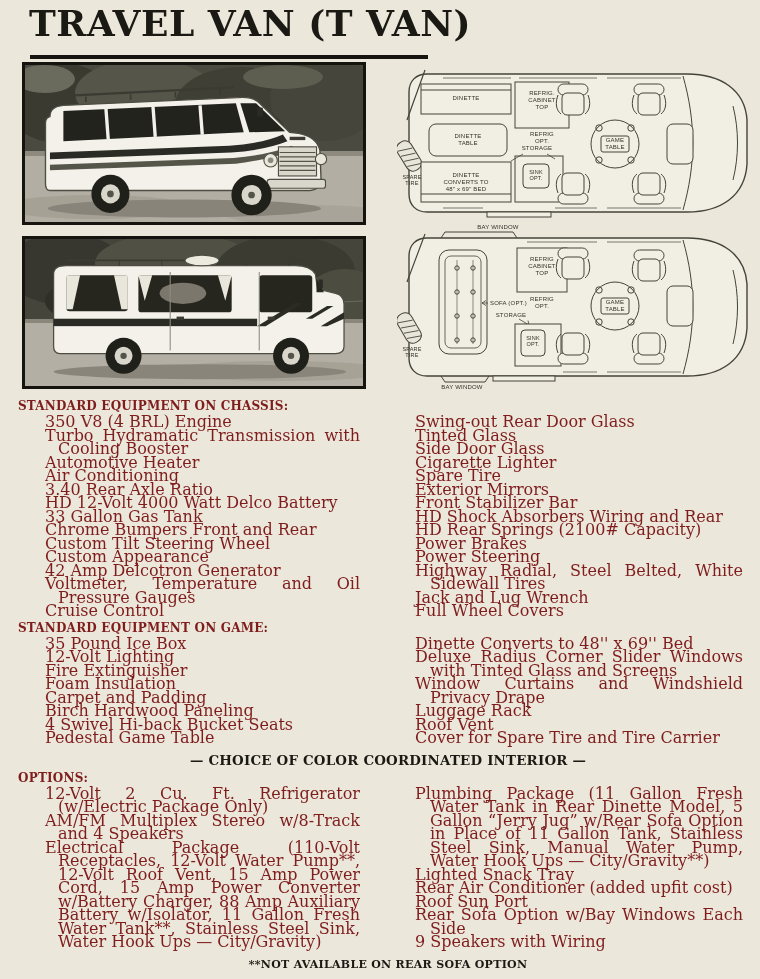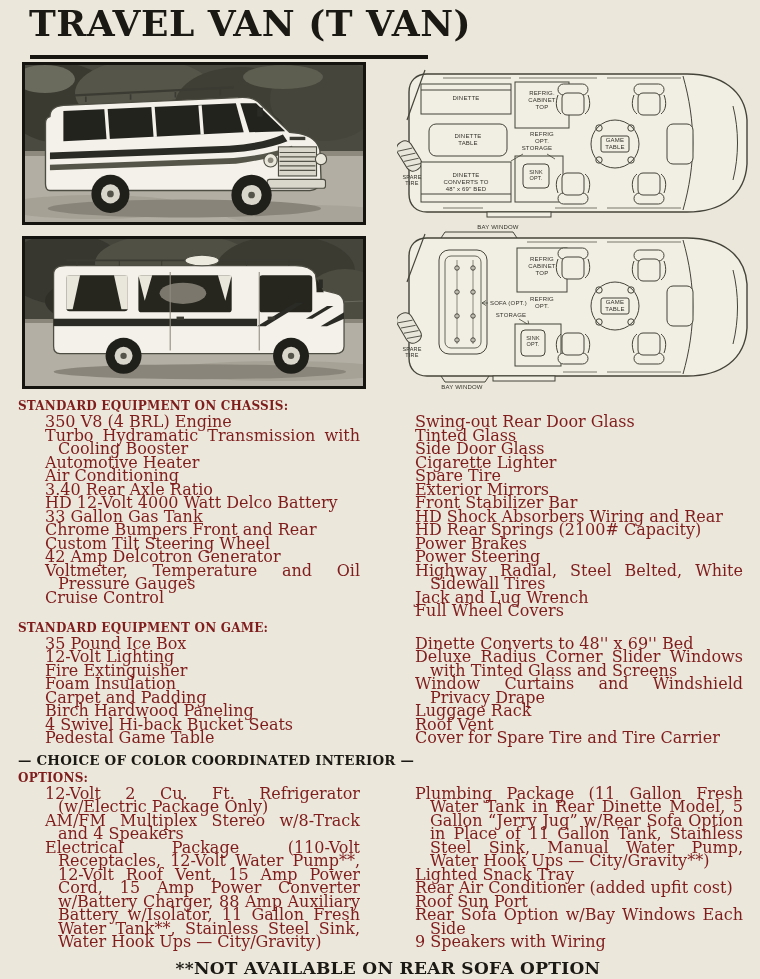--- a/index.html
+++ b/index.html
@@ -40,25 +40,25 @@
     font-size:12px; font-weight:bold; letter-spacing:.2px;
     margin:3px 0 2px 0; color:#7f1d1d;
   }
   .two-col { display:grid; grid-template-columns:397px 1fr; }
   .eq-item {
     font-size:16px; line-height:13.5px; text-align:justify; color:#7f1d1d;
   }
   .col-left .eq-item { padding-left:40px; text-indent:-13px; padding-right:55px; }
   .col-right .eq-item { padding-left:15px; text-indent:-15px; padding-right:15px; }
   .center-note {
-    font-size:13.4px; font-weight:bold; text-align:left;
+    font-size:13.4px; font-weight:bold; text-align:center;
     margin:7px 0 2px 0; letter-spacing:.2px; color:#1b1913;
   }
   .footnote {
-    font-size:17px; font-weight:bold; text-align:center;
+    font-size:11px; font-weight:bold; text-align:center;
     margin-top:9px; letter-spacing:.3px; color:#1b1913;
   }
 </style>
 </head>
 <body>
 
 <div class="page">
 
   <h1 class="page-title">TRAVEL VAN (T VAN)</h1>
   <div class="title-rule"></div>
@@ -289,20 +289,21 @@
       <div class="col col-left">
         <div class="eq-item">350 V8 (4 BRL) Engine</div>
         <div class="eq-item">Turbo Hydramatic Transmission with Cooling Booster</div>
         <div class="eq-item">Automotive Heater</div>
         <div class="eq-item">Air Conditioning</div>
         <div class="eq-item">3.40 Rear Axle Ratio</div>
         <div class="eq-item">HD 12-Volt 4000 Watt Delco Battery</div>
         <div class="eq-item">33 Gallon Gas Tank</div>
         <div class="eq-item">Chrome Bumpers Front and Rear</div>
         <div class="eq-item">Custom Tilt Steering Wheel</div>
+        <div class="eq-item">Custom Appearance</div>
         <div class="eq-item">42 Amp Delcotron Generator</div>
         <div class="eq-item">Voltmeter, Temperature and Oil Pressure Gauges</div>
         <div class="eq-item">Cruise Control</div>
       </div>
       <div class="col col-right">
         <div class="eq-item">Swing-out Rear Door Glass</div>
         <div class="eq-item">Tinted Glass</div>
         <div class="eq-item">Side Door Glass</div>
         <div class="eq-item">Cigarette Lighter</div>
         <div class="eq-item">Spare Tire</div>

